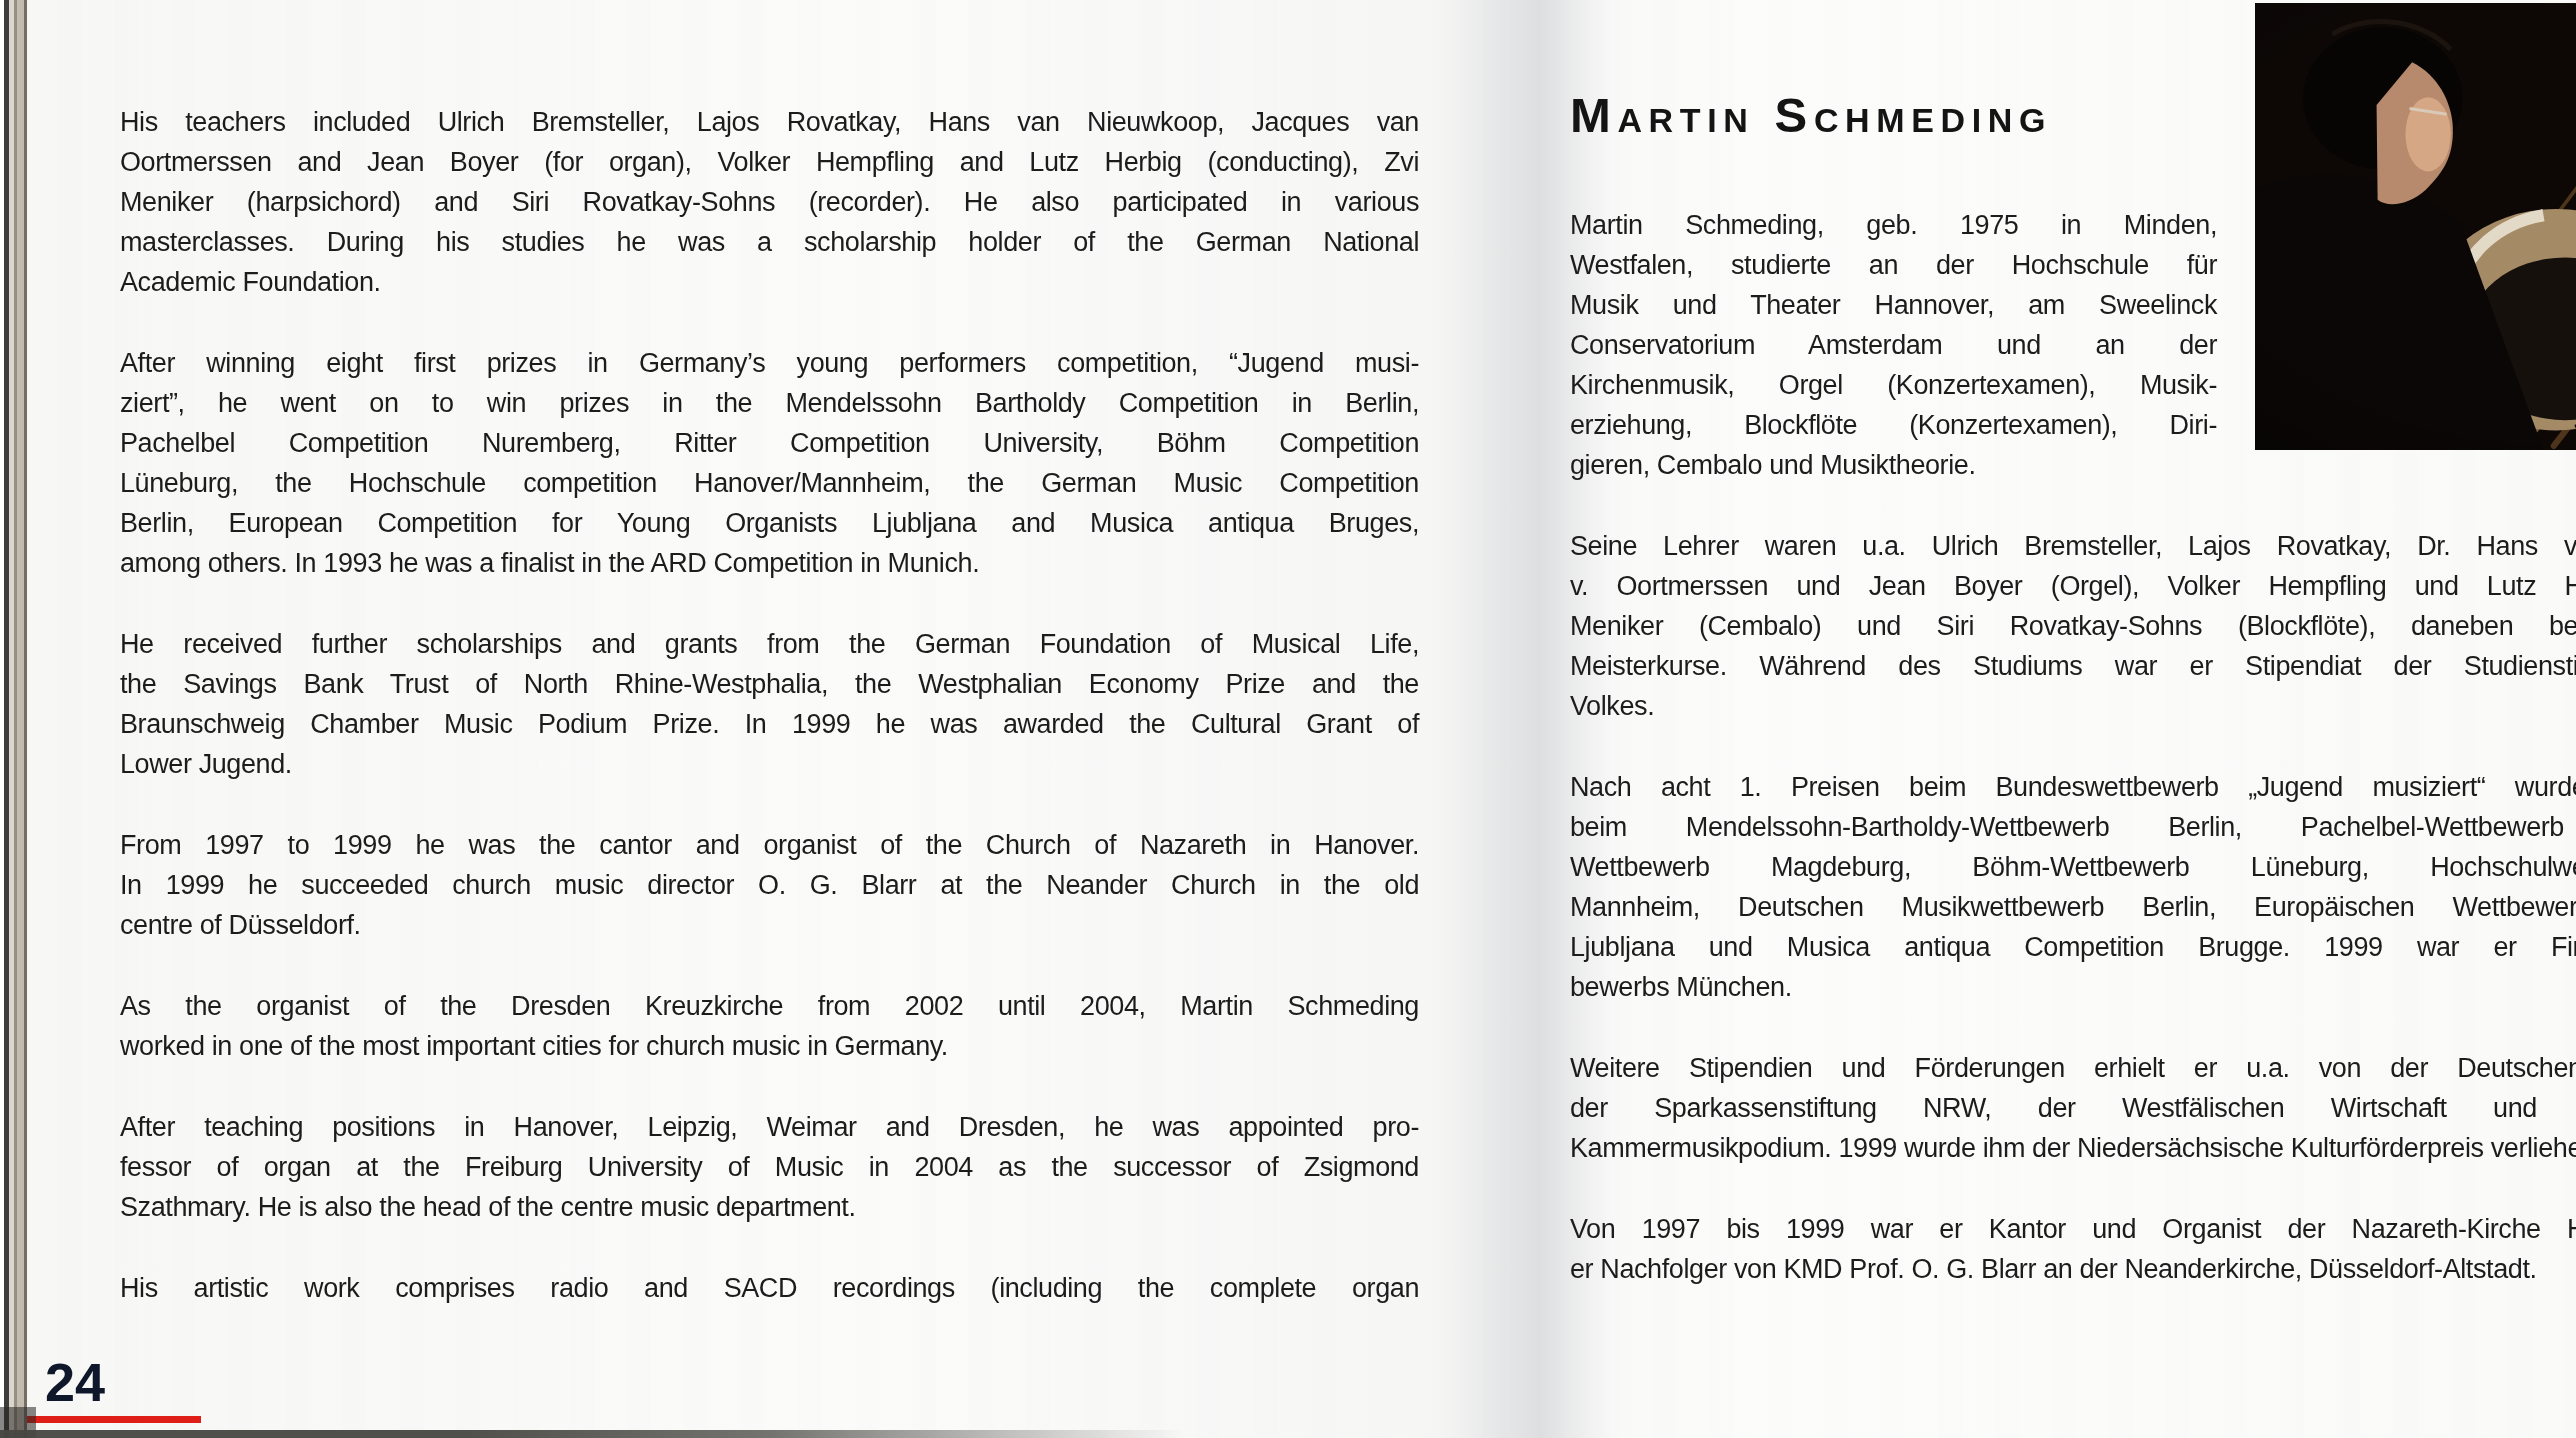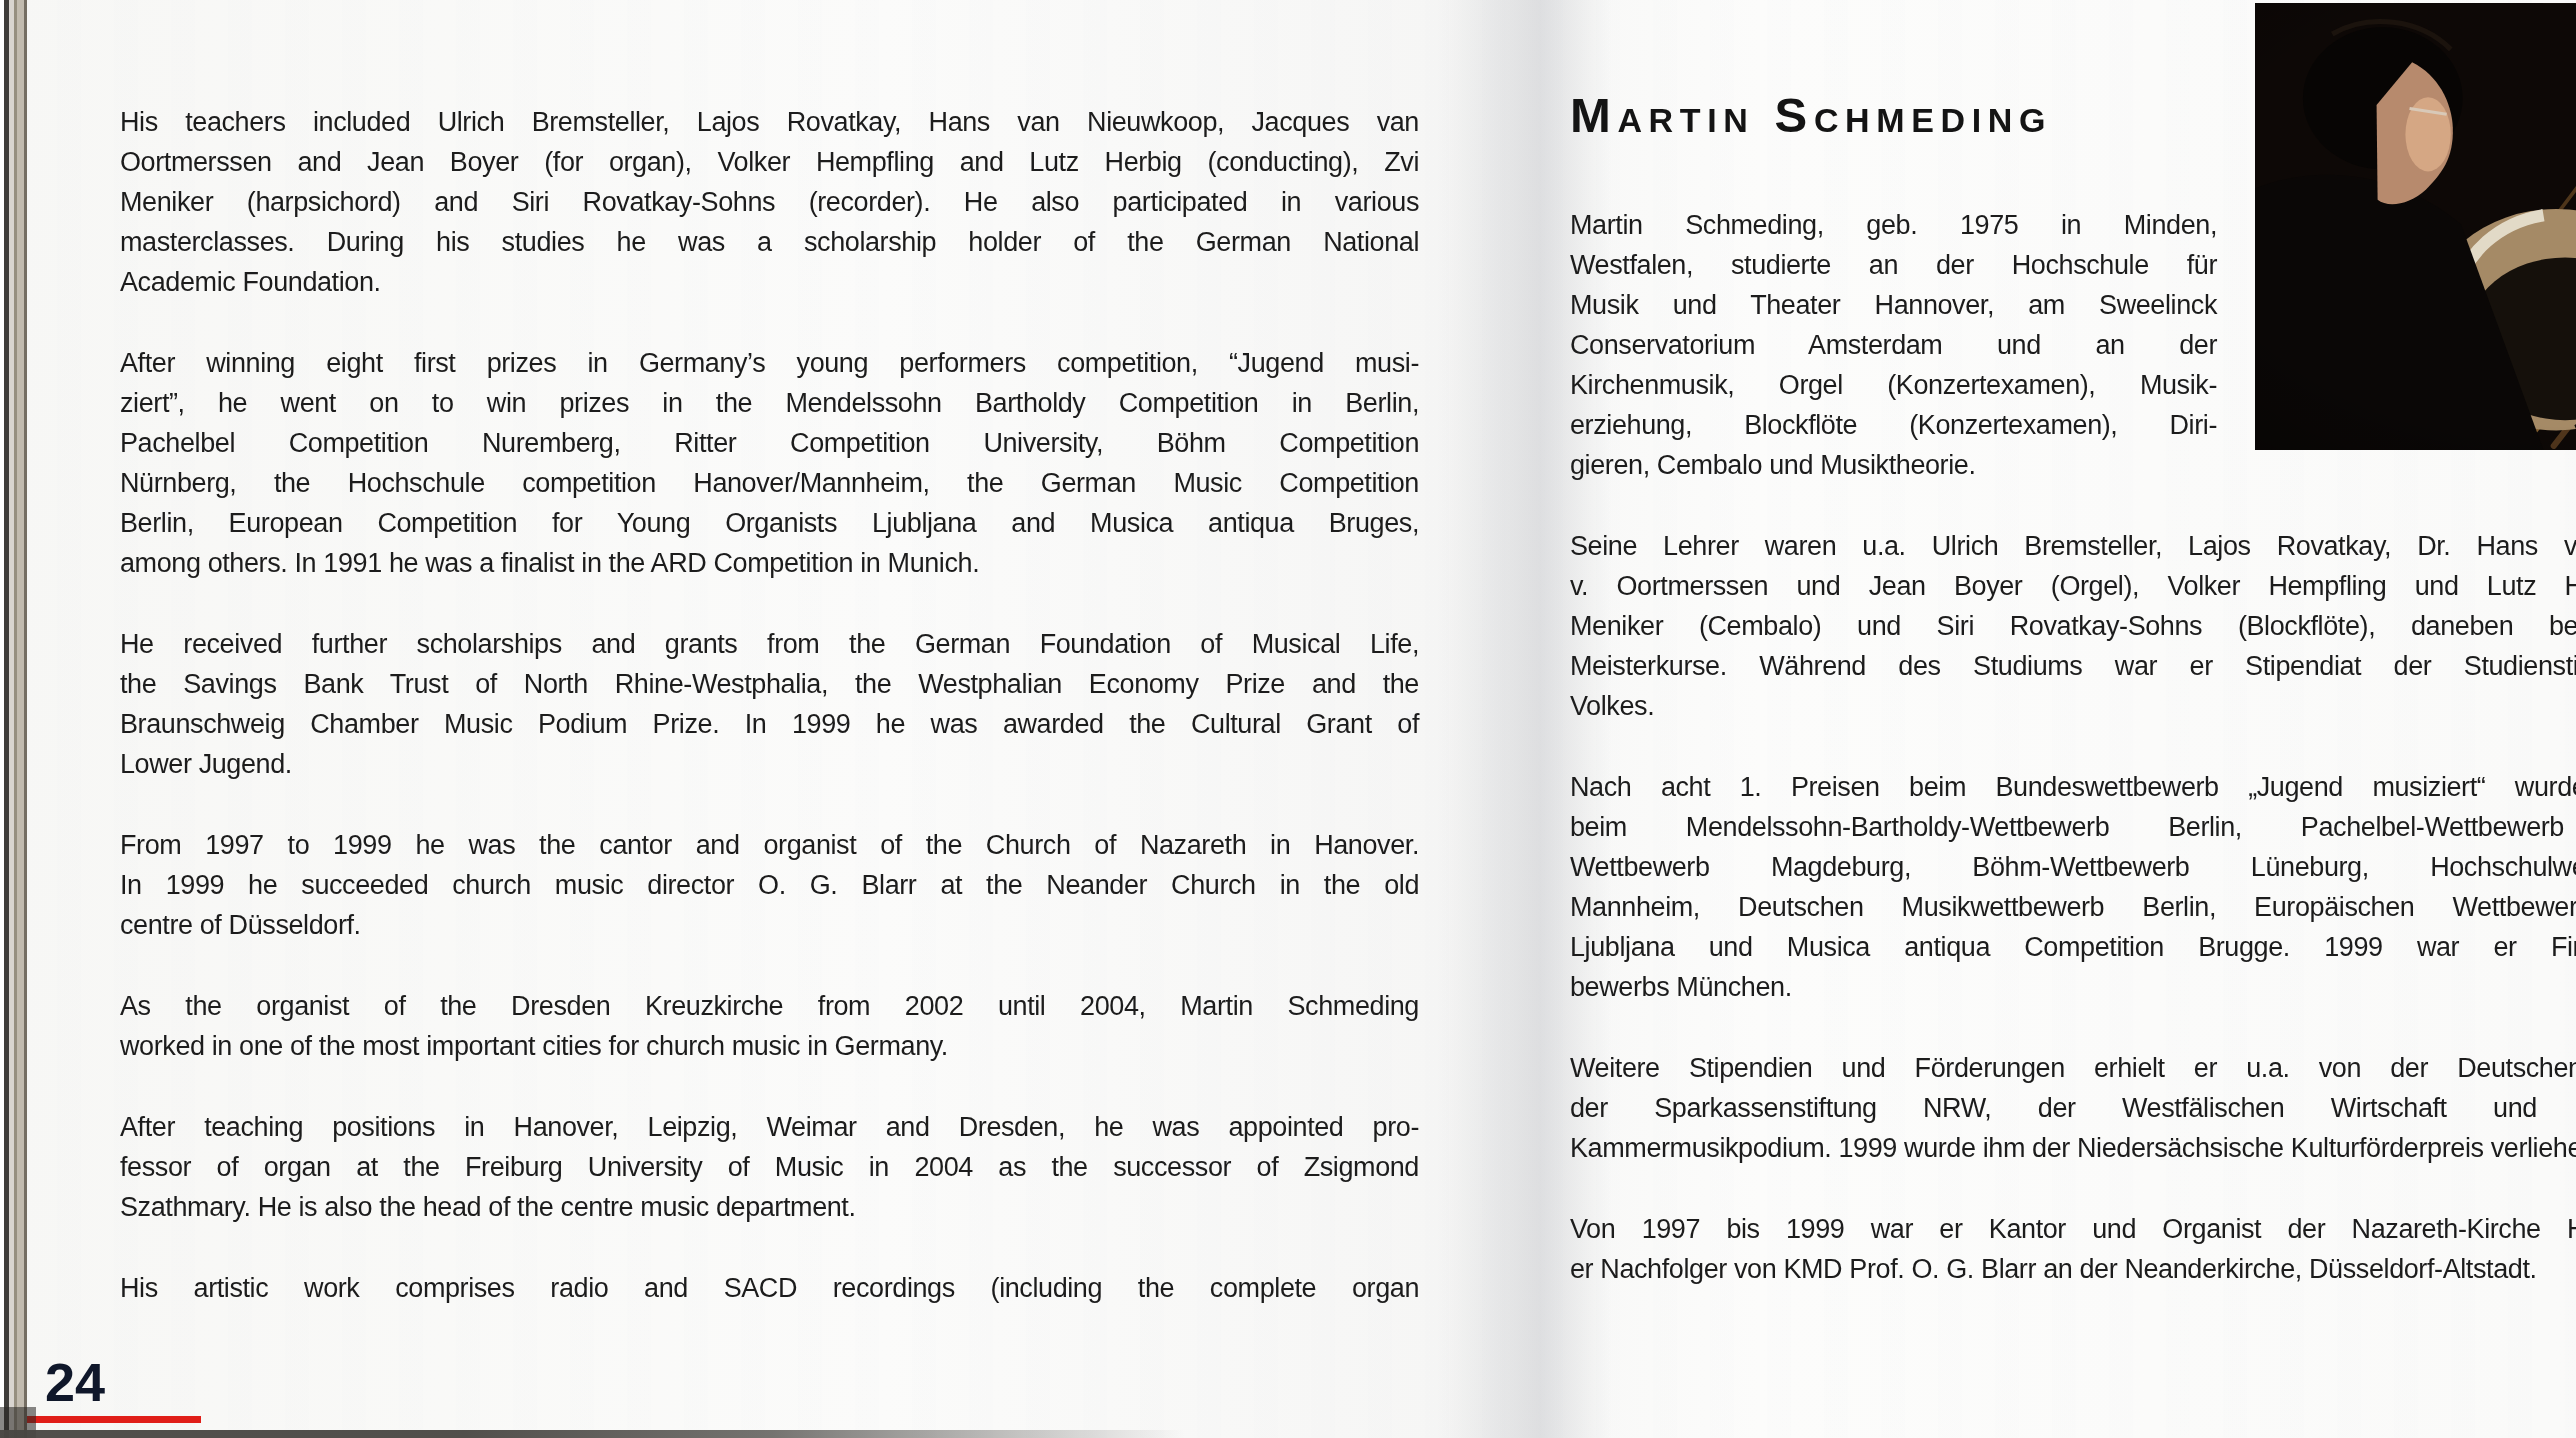--- a/index.html
+++ b/index.html
@@ -55,23 +55,23 @@
       <div class="line">His teachers included Ulrich Bremsteller, Lajos Rovatkay, Hans van Nieuwkoop, Jacques van</div>
       <div class="line">Oortmerssen and Jean Boyer (for organ), Volker Hempfling and Lutz Herbig (conducting), Zvi</div>
       <div class="line">Meniker (harpsichord) and Siri Rovatkay-Sohns (recorder). He also participated in various</div>
       <div class="line">masterclasses. During his studies he was a scholarship holder of the German National</div>
       <div class="line last">Academic Foundation.</div>
     </div>
     <div class="para">
       <div class="line">After winning eight first prizes in Germany’s young performers competition, “Jugend musi-</div>
       <div class="line">ziert”, he went on to win prizes in the Mendelssohn Bartholdy Competition in Berlin,</div>
       <div class="line">Pachelbel Competition Nuremberg, Ritter Competition University, Böhm Competition</div>
-      <div class="line">Nürnberg, the Hochschule competition Hanover/Mannheim, the German Music Competition</div>
+      <div class="line">Lüneburg, the Hochschule competition Hanover/Mannheim, the German Music Competition</div>
       <div class="line">Berlin, European Competition for Young Organists Ljubljana and Musica antiqua Bruges,</div>
-      <div class="line last">among others. In 1991 he was a finalist in the ARD Competition in Munich.</div>
+      <div class="line last">among others. In 1993 he was a finalist in the ARD Competition in Munich.</div>
     </div>
     <div class="para">
       <div class="line">He received further scholarships and grants from the German Foundation of Musical Life,</div>
       <div class="line">the Savings Bank Trust of North Rhine-Westphalia, the Westphalian Economy Prize and the</div>
       <div class="line">Braunschweig Chamber Music Podium Prize. In 1999 he was awarded the Cultural Grant of</div>
       <div class="line last">Lower Jugend.</div>
     </div>
     <div class="para">
       <div class="line">From 1997 to 1999 he was the cantor and organist of the Church of Nazareth in Hanover.</div>
       <div class="line">In 1999 he succeeded church music director O. G. Blarr at the Neander Church in the old</div>

